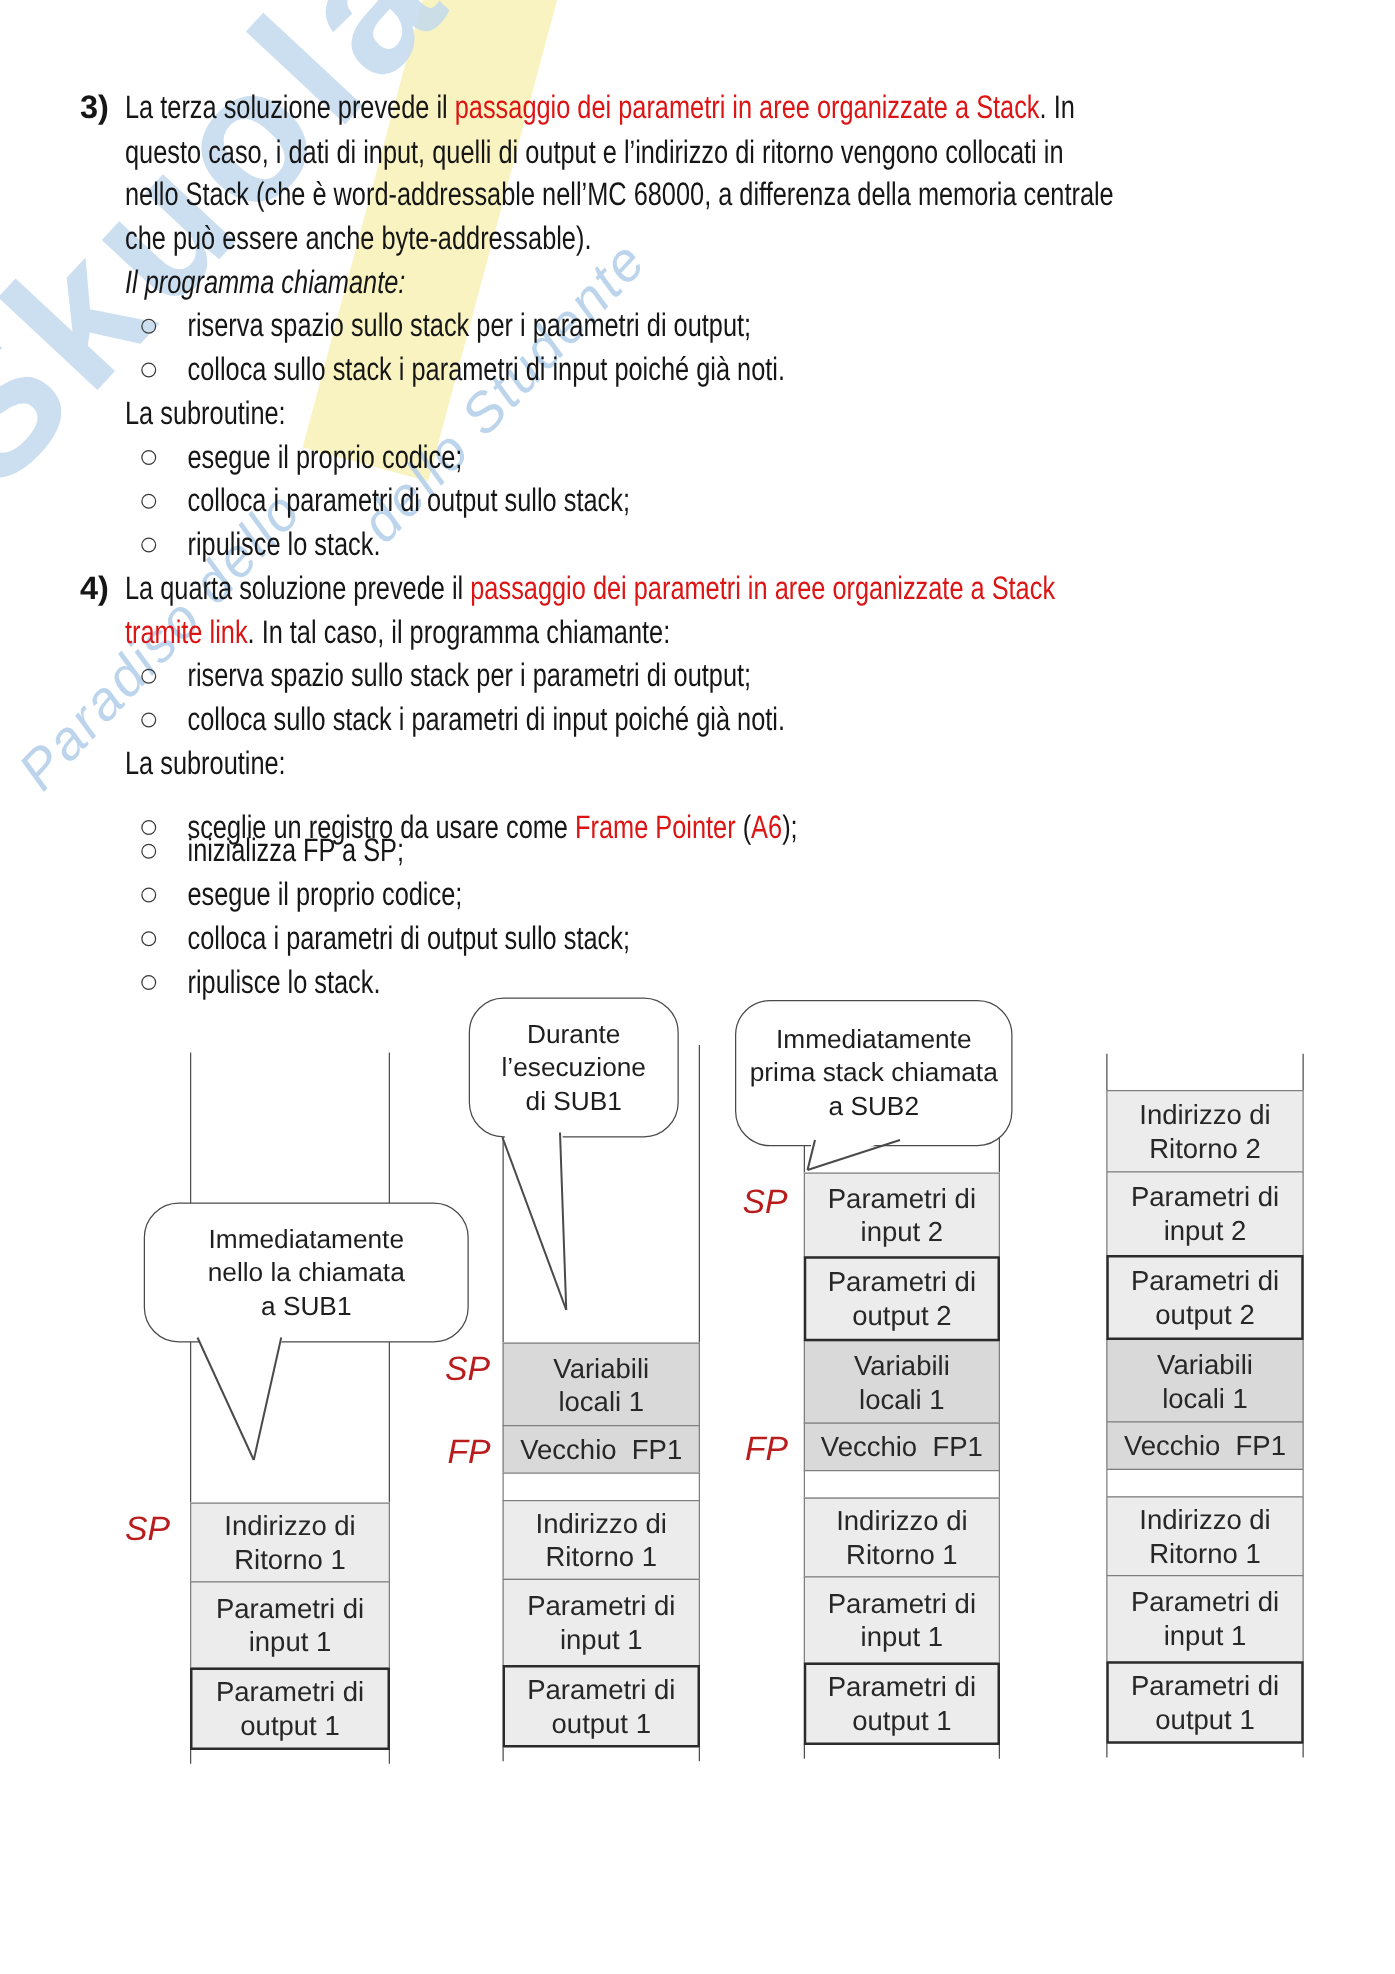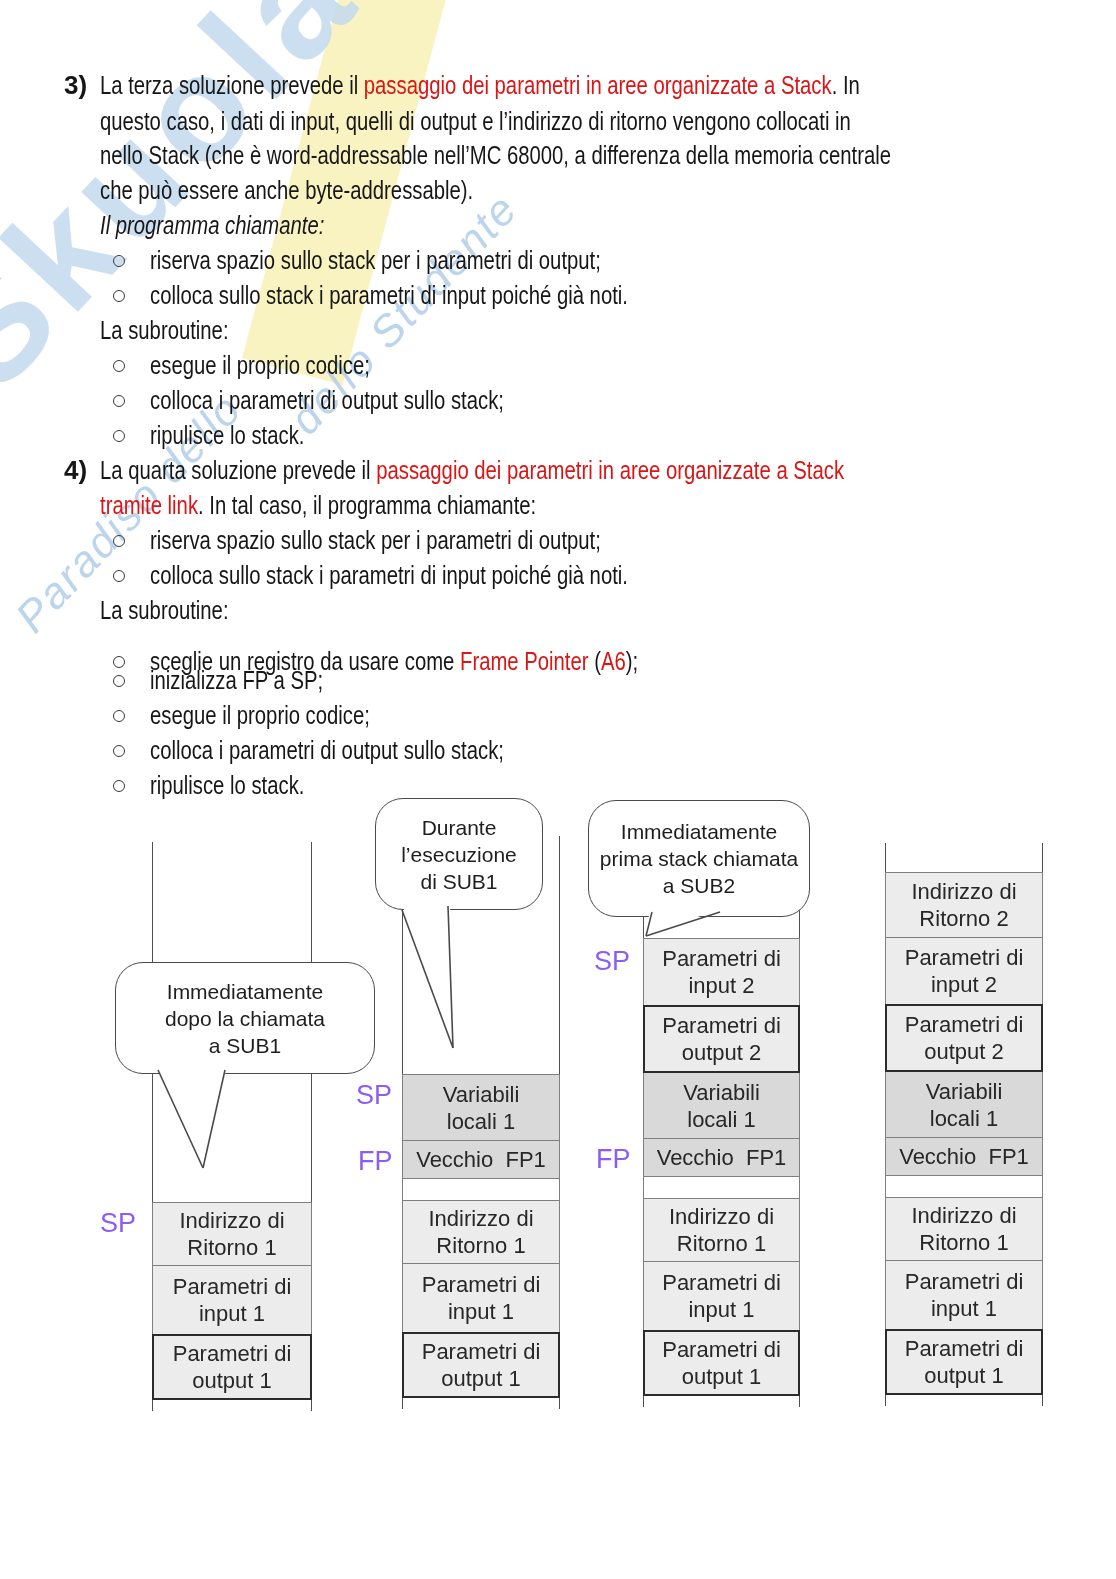--- a/index.html
+++ b/index.html
@@ -33,21 +33,21 @@
              border-left:1.5px solid var(--line,#4f4f4f);border-right:1.5px solid var(--line,#4f4f4f);}
   .col-stub{position:absolute;box-sizing:border-box;z-index:10;height:12px;
             border-left:1.5px solid var(--line,#4f4f4f);border-right:1.5px solid var(--line,#4f4f4f);}
   .cell{position:absolute;box-sizing:border-box;border:1px solid var(--cellb,#7f7f7f);
         display:flex;align-items:center;justify-content:center;text-align:center;
         white-space:pre-wrap;font-size:22px;line-height:27px;color:#272727;z-index:11;}
   .cell.thick{border:2px solid var(--cellbt,#2b2b2b);z-index:12;}
   .cell.light{background:var(--cell-light,#ececec);}
   .cell.mid{background:var(--cell-mid,#d9d9d9);}
   .cell.white{background:#fff;}
-  .ptr{position:absolute;font-size:27px;color:#8b5cf6;z-index:15;}
+  .ptr{position:absolute;font-size:27px;color:#b91c1c;z-index:15;font-style:italic;}
   .bubble{position:absolute;background:#fff;border:1.5px solid var(--bub,#4a4a4a);
           border-radius:28px;display:flex;flex-direction:column;align-items:center;
           justify-content:center;z-index:20;font-size:21px;line-height:27px;
           color:#1e1e1e;box-sizing:border-box;text-align:right;}
   .tails{position:absolute;left:0;top:0;z-index:30;pointer-events:none;}
 </style>
 </head>
 <body>
 
 <div class="page">
@@ -147,21 +147,21 @@
         <div>l’esecuzione</div>
         <div>di SUB1</div>
       </div>
       <div class="bubble" style="left: 588px; top: 800px; width: 222px; height: 117px;">
         <div>Immediatamente</div>
         <div>prima stack chiamata</div>
         <div>a SUB2</div>
       </div>
       <div class="bubble" style="left: 115px; top: 962px; width: 260px; height: 112px;">
         <div>Immediatamente</div>
-        <div>dopo la chiamata</div>
+        <div>nello la chiamata</div>
         <div>a SUB1</div>
       </div>
     </div>
 
   <svg class="tails" id="tails" width="1116" height="1579" viewBox="0 0 1116 1579">
       <polygon points="402,904 450,904 453,1048" fill="#ffffff"></polygon>
       <line x1="402" y1="910" x2="453" y2="1048" stroke="#4a4a4a" stroke-width="1.6"></line>
       <line x1="448" y1="906" x2="453" y2="1048" stroke="#4a4a4a" stroke-width="1.6"></line>
       <polygon points="650,908 722,908 646,936" fill="#ffffff"></polygon>
       <line x1="652" y1="912" x2="646" y2="936" stroke="#4a4a4a" stroke-width="1.6"></line>

